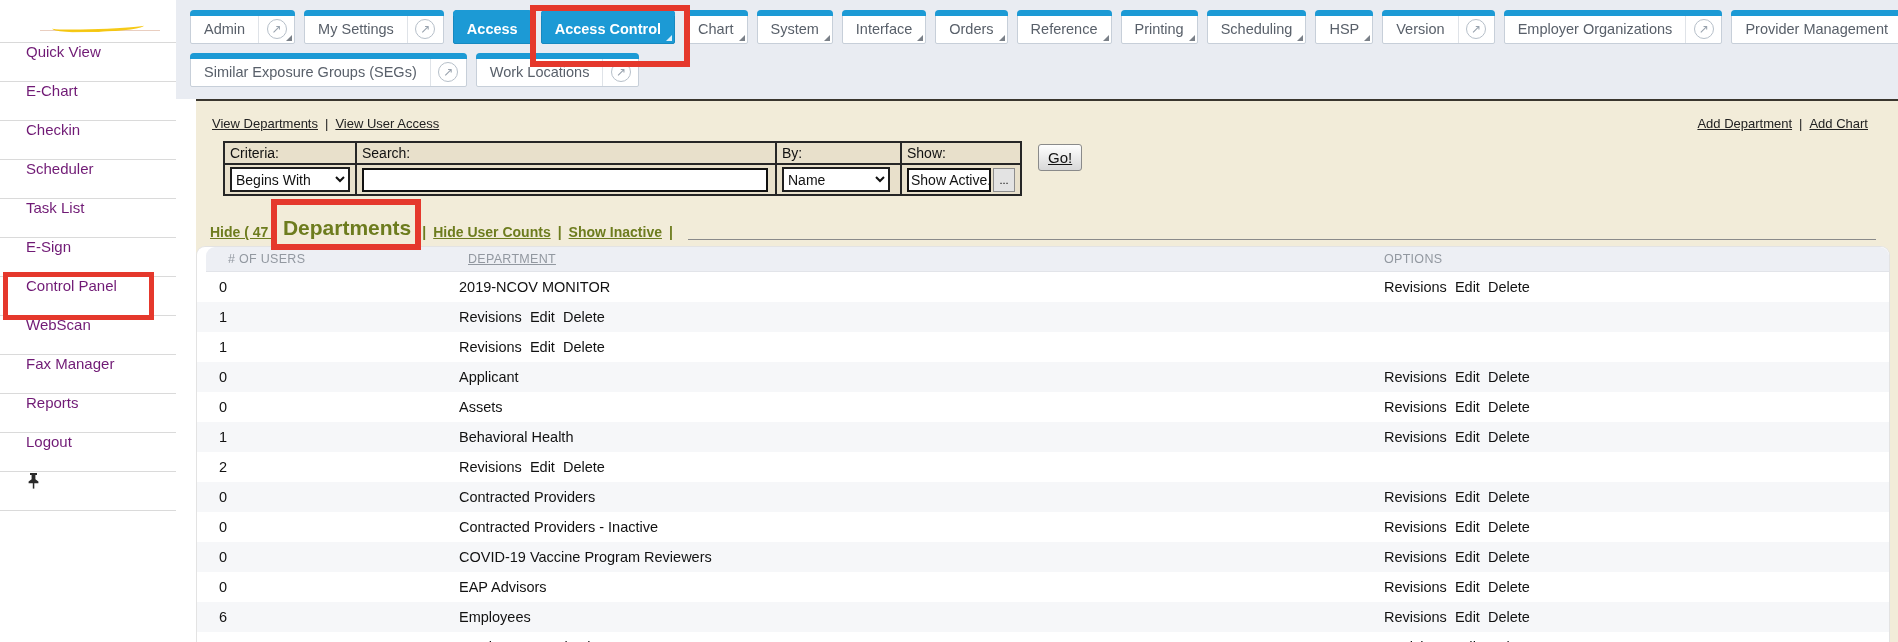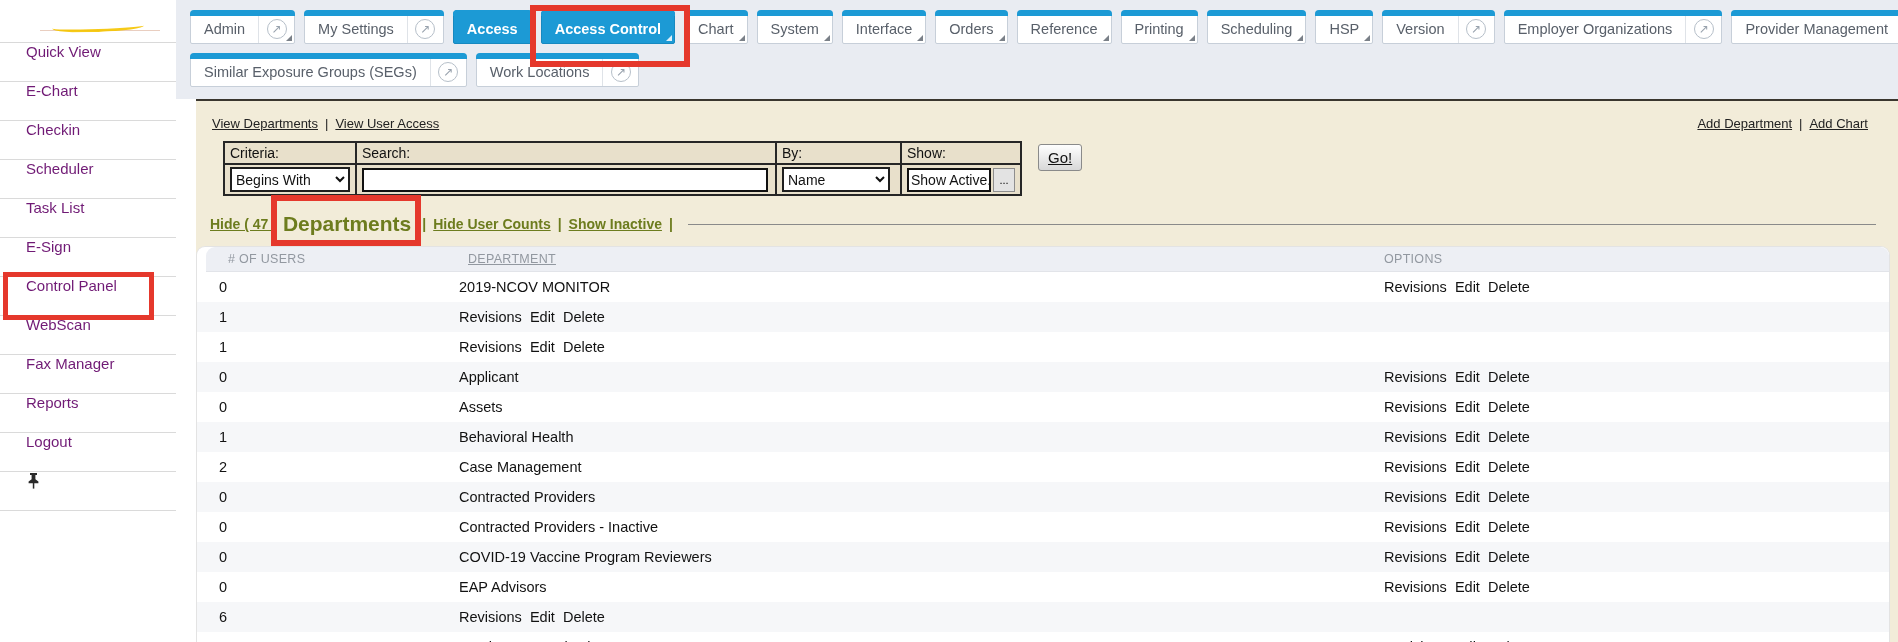--- a/index.html
+++ b/index.html
@@ -57,21 +57,21 @@
   .search-form select { border:2px solid #1e1e1e; background:#fff; height:25px; font-size:14px; color:#111; }
   .sel-criteria { width:120px; } .sel-by { width:108px; }
   .search-input { width:406px; height:24px; border:2px solid #111; font-size:14px; padding:0 3px; background:#fff; }
   .show-cell { display:flex; align-items:center; }
   .show-box { border:2px solid #111; background:#fff; padding:2px 2px; font-size:14px; width:84px;
               white-space:nowrap; overflow:hidden; }
   .more-btn { width:22px; height:24px; border:1px solid #8e8e8e; background:#e3e3e3; font-size:11px; margin-left:2px; cursor:pointer; }
   .go-btn { margin-left:16px; margin-top:3px; padding:4px 9px; font-size:15px; color:#111;
             background:linear-gradient(#fefefe,#d8d8d8); border:1px solid #8a8a8a; border-radius:3px; cursor:pointer;text-decoration:underline; }
 
-  .legend { display:flex; align-items:center; margin:12px 16px 0 14px; color:#6d7c1e; font-size:14px; height:32px; }
+  .legend { display:flex; align-items:flex-end; margin:12px 16px 0 14px; color:#6d7c1e; font-size:14px; height:32px; }
   .legend .g-lnk { color:#6d7c1e; font-weight:bold; text-decoration:underline; cursor:pointer; white-space:nowrap; }
   .legend .g-sep { margin:0 7px; font-weight:bold; }
   .legend .title { font-size:21px; font-weight:bold; margin:0 4px 0 6px; position:relative; white-space:nowrap; }
   .legend .title .red-annot { position:absolute; left:-12px; right:-10px; top:-17px; bottom:-10px;
             border:6px solid #e5382c; z-index:9; pointer-events:none; }
   .legend .rule { flex:1; border-top:1px solid #8a8a8a; margin:0 6px 0 8px; }
 
   .card { margin:6px 8px 0 0; background:#fff; border:1px solid #e3e3e3; border-bottom:none; border-radius:9px 9px 0 0; }
   .thead { display:flex; align-items:center; background:#edeff4; color:#9298a0; font-size:12.5px;
            height:25px; border-radius:9px 9px 0 0; border-bottom:1px solid #e2e4e9; letter-spacing:.3px;margin-left:9px; }
@@ -396,21 +396,20 @@
           <div class="c2">Behavioral Health</div>
           <div class="c3">
             <span class="opt">Revisions</span>
             <span class="opt">Edit</span>
             <span class="opt">Delete</span>
           </div>
         </div>
 
         <div class="row">
           <div class="c1">2</div>
-          <div class="c2">Case Management</div>
           <div class="c3">
             <span class="opt">Revisions</span>
             <span class="opt">Edit</span>
             <span class="opt">Delete</span>
           </div>
         </div>
 
         <div class="row">
           <div class="c1">0</div>
           <div class="c2">Contracted Providers</div>
@@ -446,20 +445,21 @@
           <div class="c2">EAP Advisors</div>
           <div class="c3">
             <span class="opt">Revisions</span>
             <span class="opt">Edit</span>
             <span class="opt">Delete</span>
           </div>
         </div>
 
         <div class="row">
           <div class="c1">6</div>
+          <div class="c2">Employees</div>
           <div class="c3">
             <span class="opt">Revisions</span>
             <span class="opt">Edit</span>
             <span class="opt">Delete</span>
           </div>
         </div>
 
         <div class="row">
           <div class="c1">0</div>
           <div class="c2">Employer Organizations</div>

